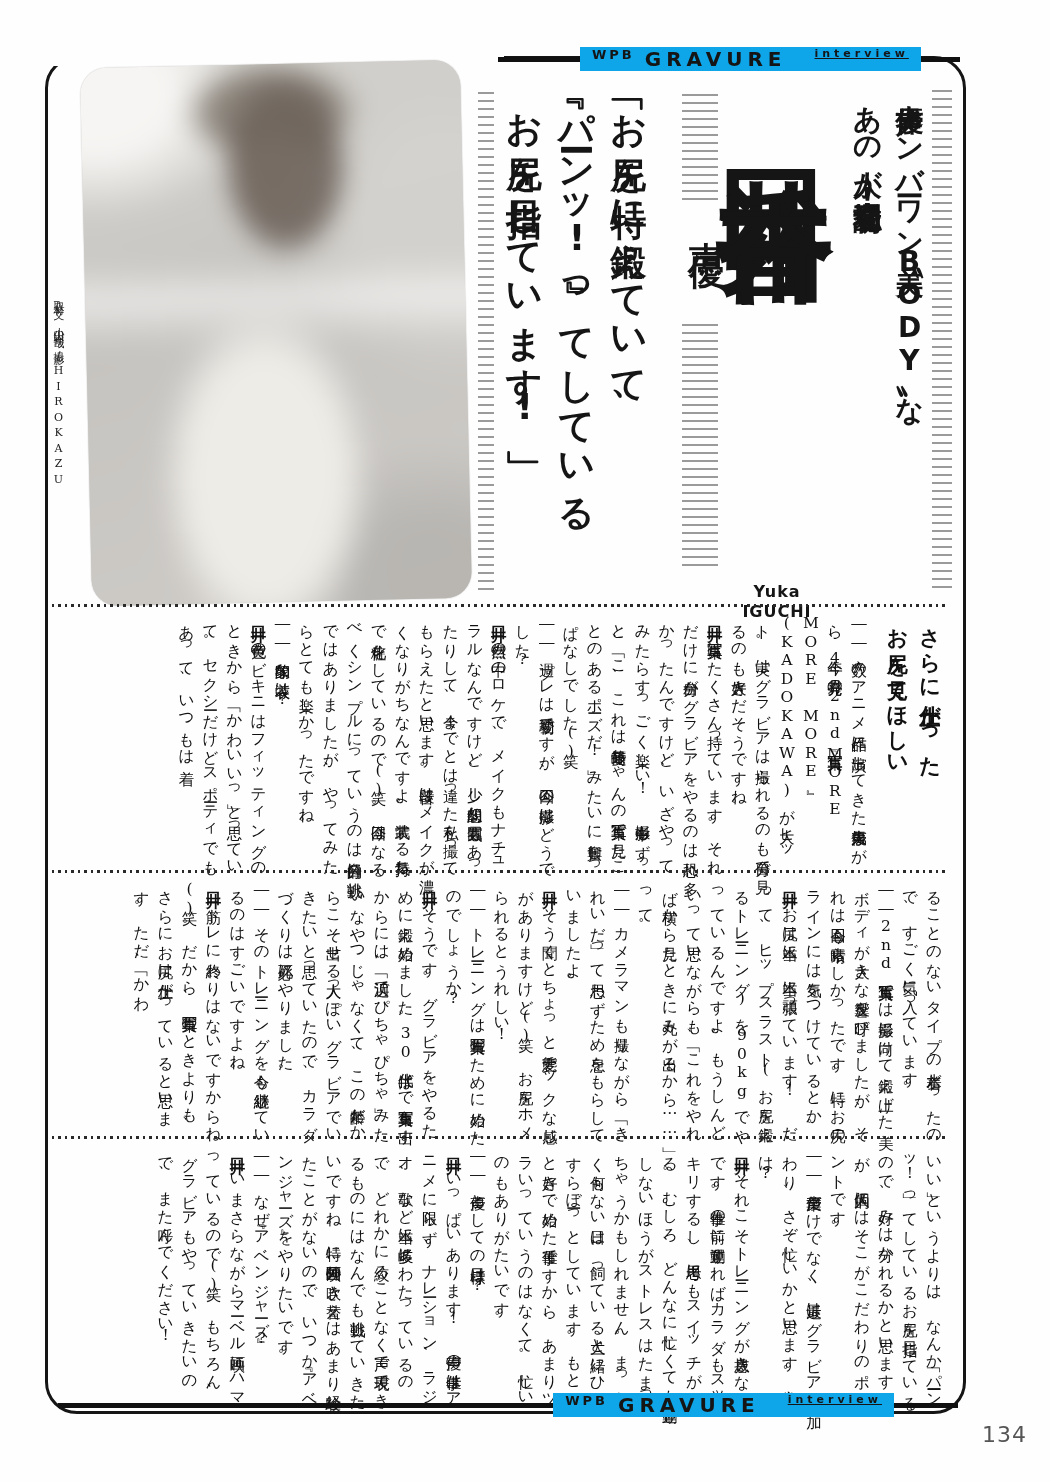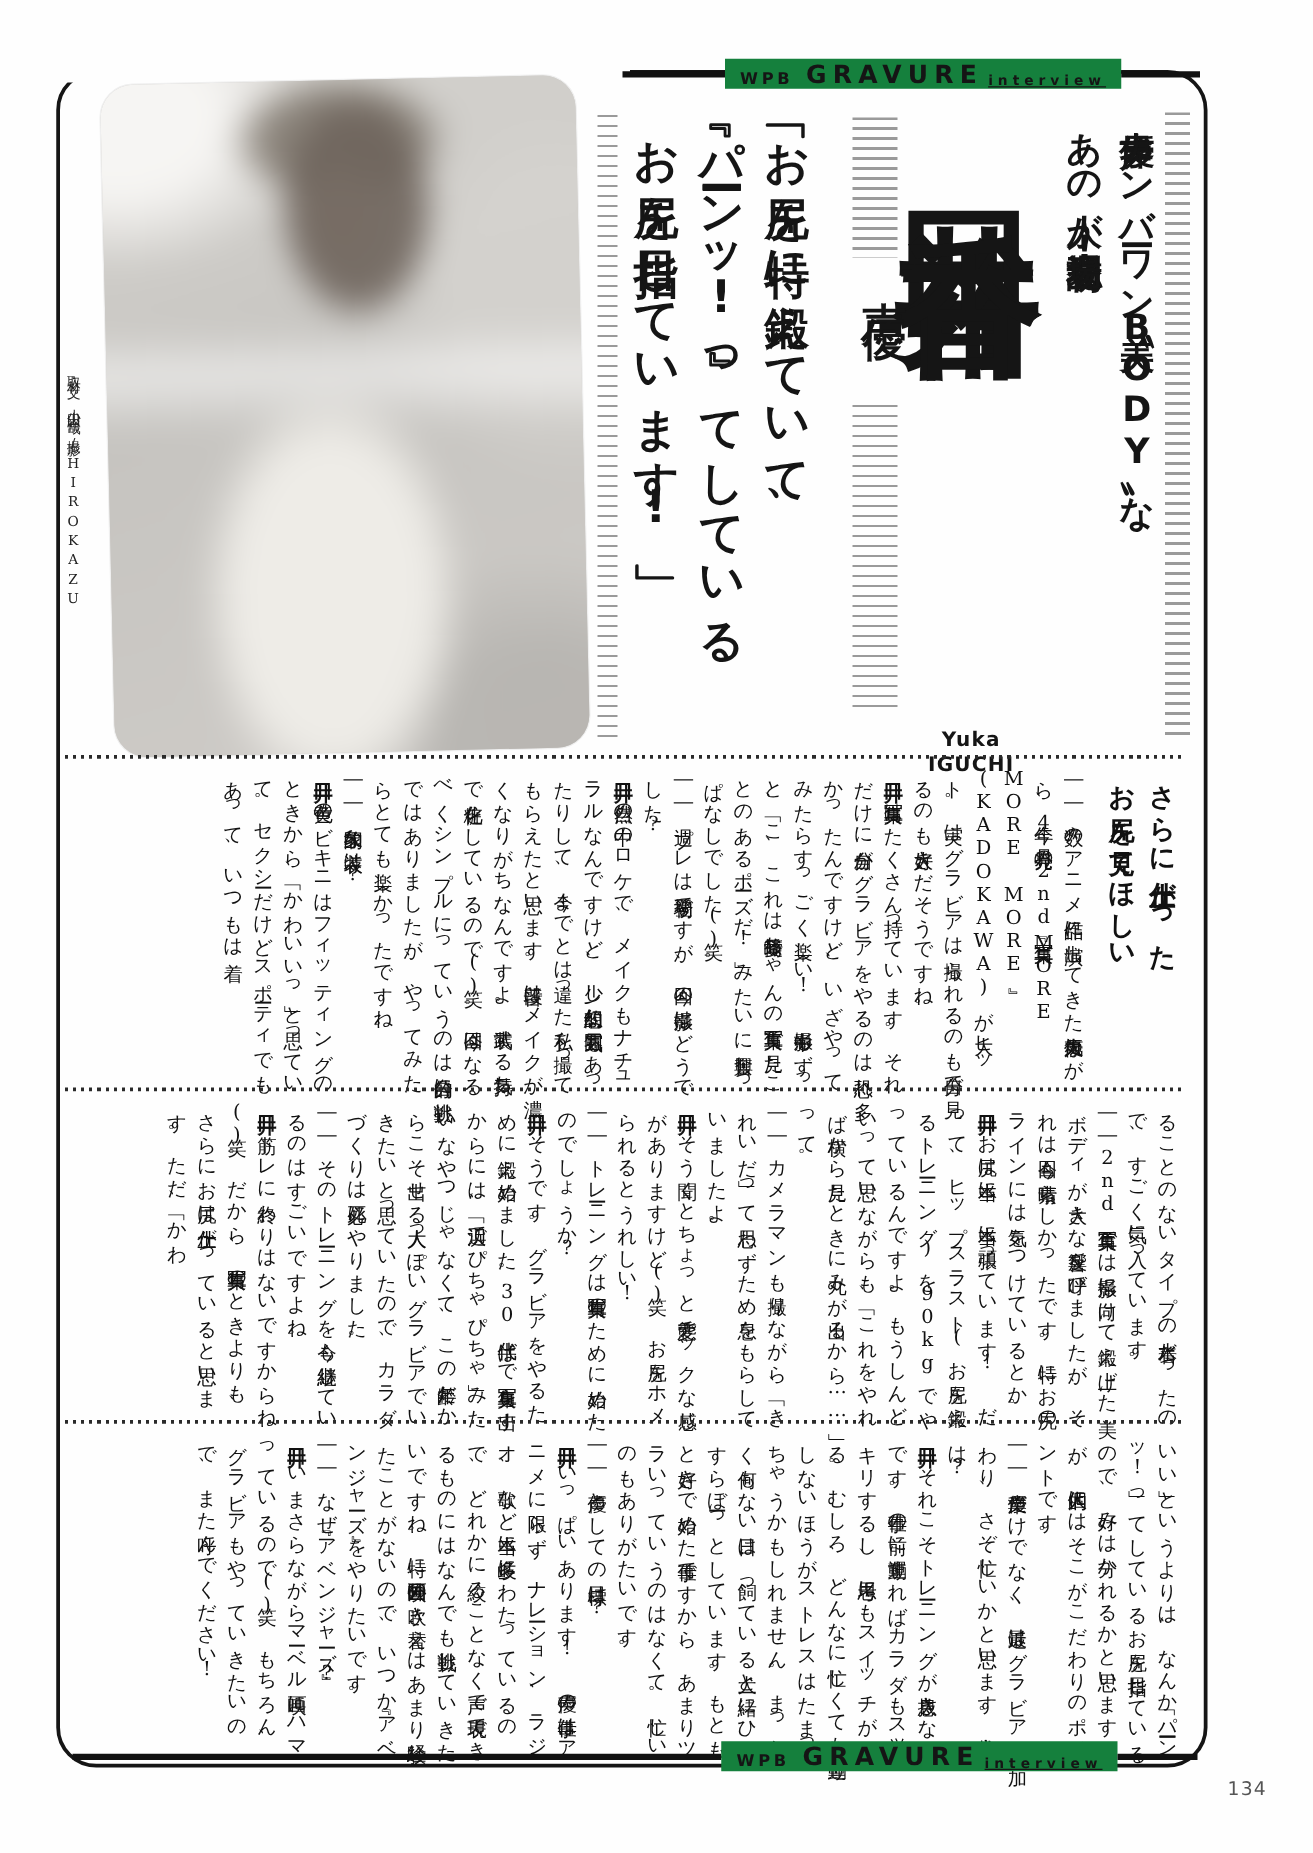--- a/index.html
+++ b/index.html
@@ -13,26 +13,26 @@
   
   .frame{position:absolute;left:45px;top:56px;width:915px;height:1352px;
     border:3.5px solid #151515;border-radius:32px;}
   .frame-patch{position:absolute;left:36px;top:46px;width:468px;height:20px;background:#fefefe;}
 
   
   .mast{position:absolute;display:flex;align-items:center;z-index:6;}
   .mast-top{left:498px;top:49px;width:462px;height:20px;}
   .mast-bottom{left:58px;top:1394px;width:900px;height:22px;}
   .mast-line{height:5px;background:#111;}
-  .mast-text{background:#15803d;padding:0 12px;white-space:nowrap;display:flex;align-items:flex-end;}
+  .mast-text{background:#0ea5e9;padding:0 12px;white-space:nowrap;display:flex;align-items:flex-start;}
   .m-wpb{font-weight:bold;font-size:13px;letter-spacing:3px;margin-right:10px;}
-  .m-grav{font-weight:bold;font-size:20px;letter-spacing:5px;margin-right:4px;}
+  .m-grav{font-weight:bold;font-size:20px;letter-spacing:5px;margin-right:28px;}
   .m-int{font-weight:600;font-size:11px;letter-spacing:4px;text-decoration:underline;}
 
-  .page-number{position:absolute;left:982px;top:1422px;font-size:15px;color:#555;letter-spacing:1px;}
+  .page-number{position:absolute;left:982px;top:1422px;font-size:22px;color:#555;letter-spacing:1px;}
 
   
   .photo{position:absolute;left:86px;top:64px;width:380px;height:538px;border-radius:26px;
     overflow:hidden;transform:rotate(-1.3deg);background:#cfcdca;box-shadow:0 0 0 1px rgba(0,0,0,.06);}
   .photo-blur{position:absolute;inset:-30px;filter:blur(12px);
     background:
       radial-gradient(90px 130px at 53% 22%, rgba(110,100,92,.9) 55%, rgba(110,100,92,0) 72%),
       radial-gradient(46px 60px at 50% 23%, rgba(196,183,172,.95) 50%, rgba(196,183,172,0) 75%),
       radial-gradient(120px 70px at 50% 13%, rgba(124,116,106,.85) 50%, rgba(124,116,106,0) 75%),
       radial-gradient(150px 240px at 47% 74%, rgba(240,238,233,.95) 50%, rgba(240,238,233,0) 72%),

